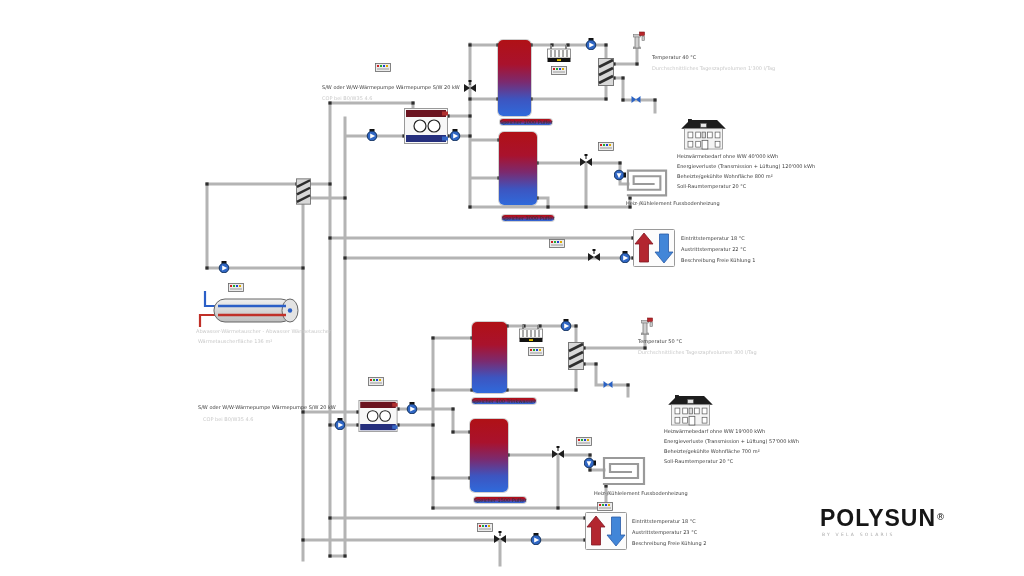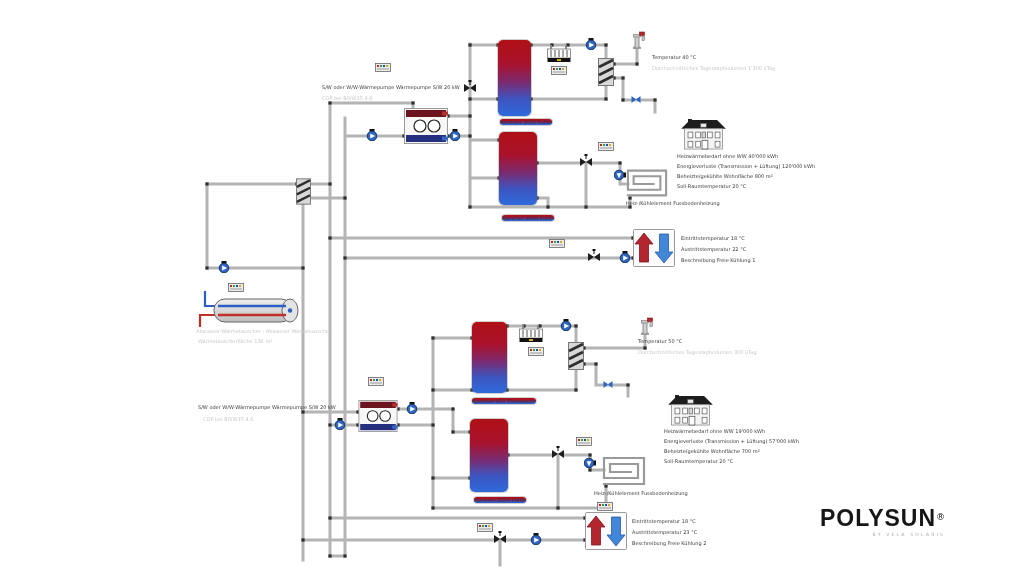--- a/index.html
+++ b/index.html
@@ -1,17 +1,17 @@
 <!DOCTYPE html>
 <html><head>
 <meta charset="utf-8">
 <style>
   html,body{margin:0;padding:0;background:#fff;}
   #canvas{position:relative;width:1024px;height:576px;background:#ffffff;overflow:hidden;
-          font-family:"DejaVu Sans",sans-serif;text-align:right;}
+          font-family:"DejaVu Sans",sans-serif;}
   #pipes{position:absolute;left:0;top:0;}
   .pipe{stroke:#b4b4b4;stroke-width:3;fill:none;stroke-linecap:square;}
   .stub-blue{stroke:#2b5fc7;stroke-width:2.2;fill:none;}
   .stub-red{stroke:#c03028;stroke-width:2.2;fill:none;}
   .j{fill:#2e2e2e;}
   .cmp{position:absolute;}
   .rot90{transform:rotate(90deg);}
   .tank{position:absolute;border-radius:5px;
         background:linear-gradient(180deg,#b01116 0%,#a9122d 32%,#7c2a6e 55%,#3d55c0 78%,#2f6adb 100%);
         box-shadow:0 0 0 1px rgba(120,120,120,.35);}

